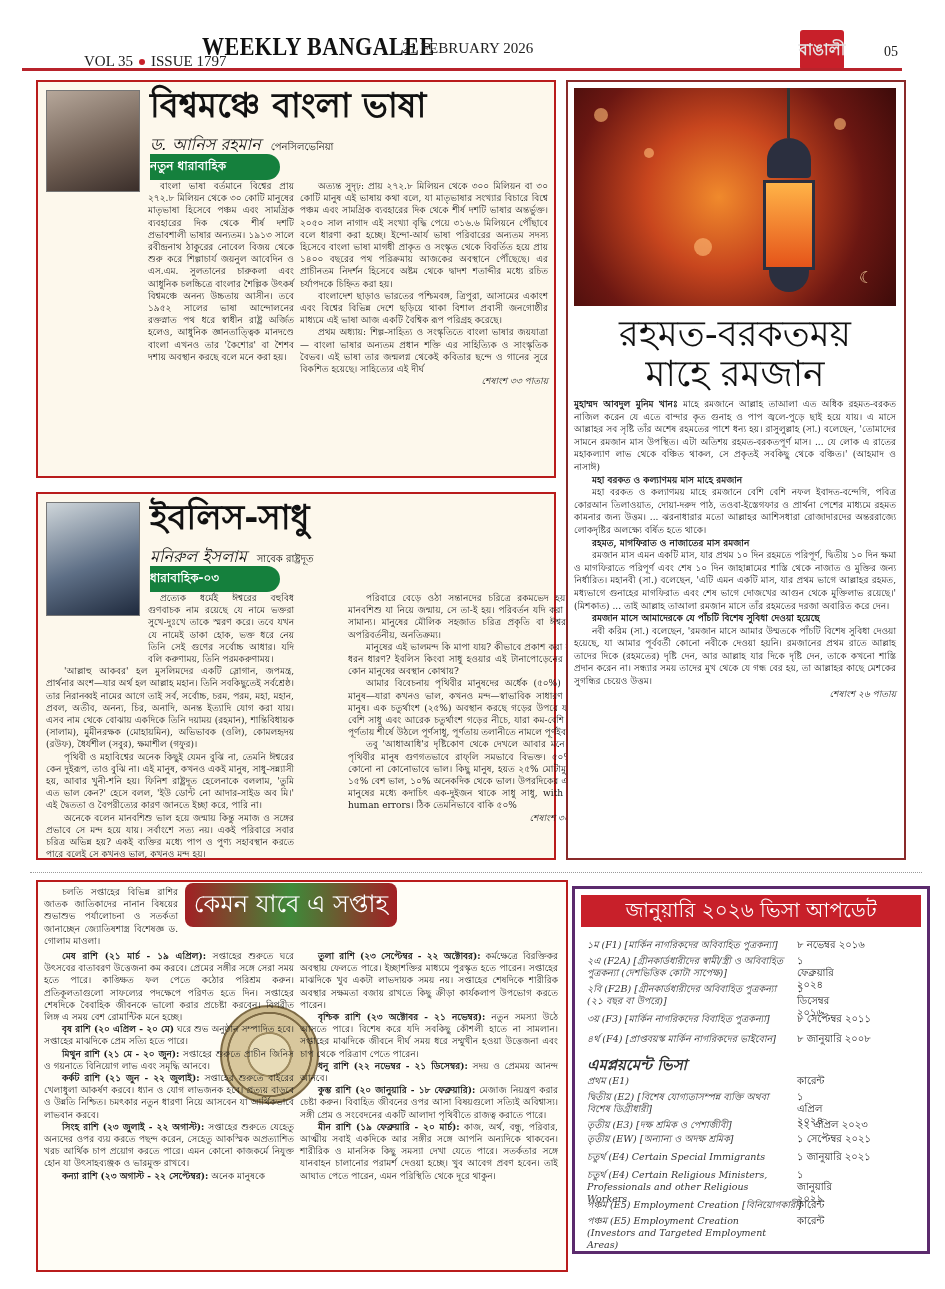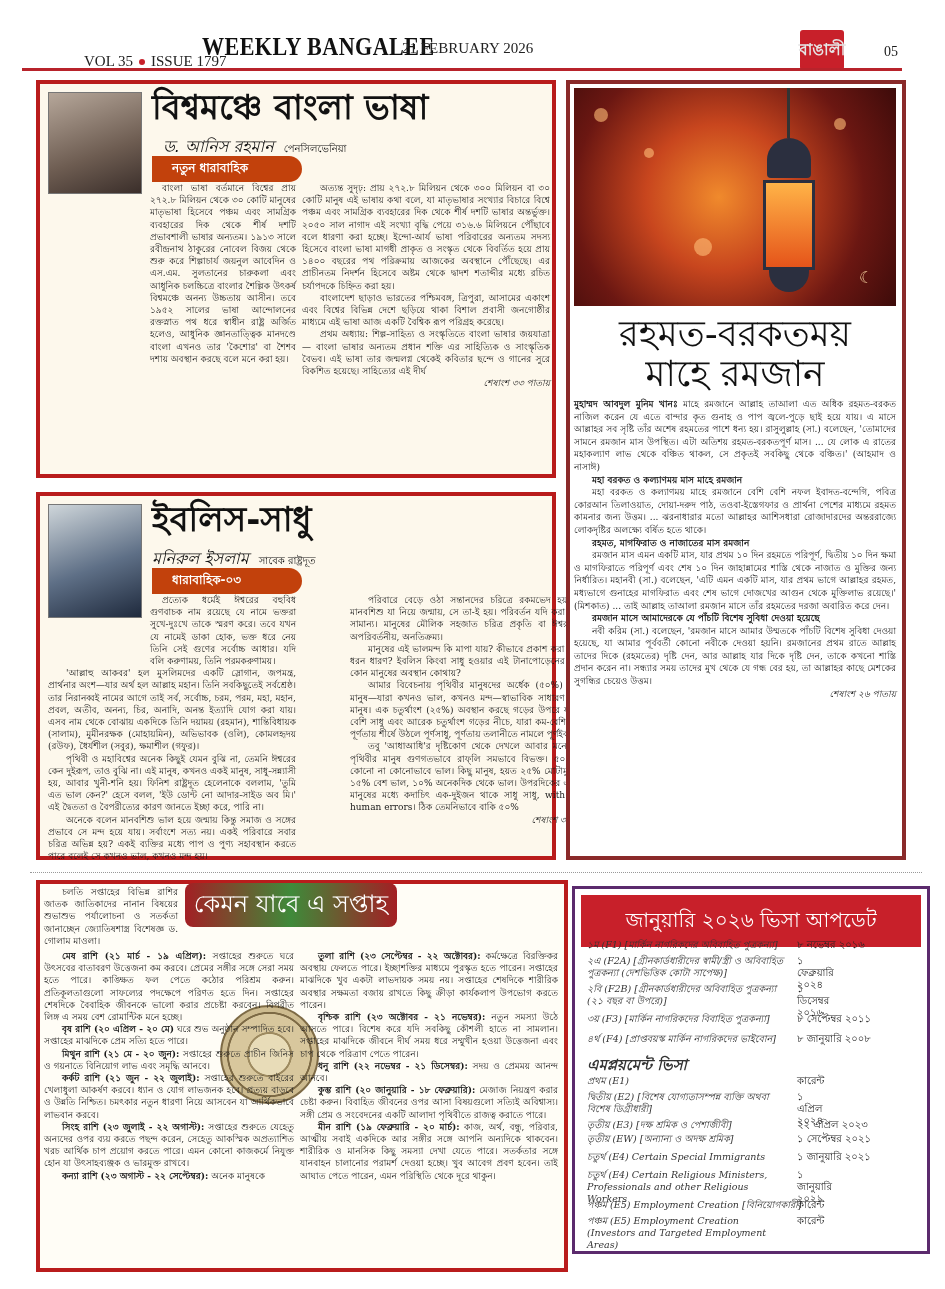--- a/index.html
+++ b/index.html
@@ -9,48 +9,48 @@
   }
   .mast { position: absolute; left: 22px; top: 28px; width: 880px; height: 46px; }
   .mast .rule { position: absolute; left: 0; right: 0; top: 40px; height: 3px; background: #b8232b; }
   .mast .vol { position: absolute; left: 62px; top: 25px; font-family: "Liberation Serif", serif; font-size: 15px; color: #222; }
   .mast .dot { display: inline-block; width: 6px; height: 6px; border-radius: 50%; background: #c8202a; margin: 0 6px 2px; vertical-align: middle; }
   .mast .title { position: absolute; left: 180px; top: 4px; font-family: "Liberation Serif", serif; font-weight: bold; font-size: 26px; letter-spacing: 0.5px; color: #111; transform: scaleX(0.85); transform-origin: left; }
   .mast .date { position: absolute; left: 305px; top: 12px; font-family: "Liberation Serif", serif; font-size: 15px; color: #222; transform: translateX(75px); }
   .mast .logo { position: absolute; left: 778px; top: 2px; width: 44px; height: 40px; background: #c8202a; color: #e5e5e5; font-weight: bold; font-size: 16px; display:flex; align-items:center; justify-content:center; border-radius: 3px; }
   .mast .page { position: absolute; left: 862px; top: 16px; font-family: "Liberation Serif", serif; font-size: 14px; }
 
-  .box { position: absolute; border: 4px solid #b91c1c; background: #fdf8ec; box-sizing: border-box; }
+  .box { position: absolute; border: 2px solid #b91c1c; background: #fdf8ec; box-sizing: border-box; }
   .box.white { background: #fff; }
   .photo { position: absolute; background: linear-gradient(160deg,#b6a79a,#6d5c51 60%,#3a2e2a); border: 1px solid #777; }
   .photo.p2 { background: linear-gradient(160deg,#cfd6da,#5e6f86 55%,#1f2a3d); }
   .headline { position: absolute; font-family: "DejaVu Sans", sans-serif; font-weight: bold; color: #111; font-size: 34px; line-height: 1; }
   .byline { position: absolute; font-family: "DejaVu Sans", sans-serif; font-style: italic; font-size: 16px; color: #111; }
   .byline small { font-style: normal; font-size: 10px; margin-left: 10px; }
-  .tag { position: absolute; background: #c2410c; color: #fff; font-family: "DejaVu Sans", sans-serif; font-weight: bold; font-size: 12px; padding: 3px 20px 3px 20px; border-radius: 0 14px 14px 0; }
+  .tag { position: absolute; background: #15803d; color: #fff; font-family: "DejaVu Sans", sans-serif; font-weight: bold; font-size: 12px; padding: 3px 20px 3px 0; border-radius: 0 14px 14px 0; }
   .body-text { position: absolute; font-size: 9px; line-height: 12.2px; text-align: justify; color: #1a1a1a; font-family: "DejaVu Serif", serif; }
   .body-text p { margin: 0; text-indent: 18px; }
   .cont { text-align: right; font-style: italic; }
 
   .ramadan-img { position: absolute; left: 574px; top: 88px; width: 322px; height: 218px;
     background: radial-gradient(circle at 45% 50%, #f08a2c 0%, #c8461e 35%, #6b1712 70%, #3d0b0a 100%); overflow: hidden; }
   .lantern { position: absolute; left: 185px; top: 40px; width: 60px; height: 170px; }
   .lantern .top { position:absolute; left: 8px; top: 10px; width: 44px; height: 40px; background:#2b2f3f; border-radius: 22px 22px 4px 4px; }
   .lantern .cage { position:absolute; left: 4px; top: 52px; width: 52px; height: 90px; background: linear-gradient(#ffb347,#e5541a); border: 3px solid #2b2f3f; box-sizing:border-box; }
   .lantern .base { position:absolute; left: 10px; top: 142px; width: 40px; height: 22px; background:#2b2f3f; border-radius: 0 0 20px 20px; }
   .lantern .chain { position:absolute; left: 28px; top: -40px; width: 3px; height: 50px; background:#333; }
   .sparkle { position:absolute; border-radius:50%; background:rgba(255,190,120,0.6); }
   .ramadan-head { position: absolute; left: 574px; top: 314px; width: 322px; text-align: center; font-family: "DejaVu Sans", sans-serif; font-size: 36px; line-height: 40px; color: #111; }
 
   .dotted { position: absolute; left: 30px; top: 872px; width: 892px; border-top: 1px dotted #999; }
   .weekly-banner { position: absolute; left: 185px; top: 883px; width: 212px; height: 44px; border-radius: 8px;
     background: linear-gradient(90deg,#a31f24,#3f8a3a 50%,#a31f24); color: #fff; font-family: "DejaVu Sans", sans-serif; font-size: 24px; display: flex; align-items: center; justify-content: center; }
   .zodiac { position: absolute; left: 220px; top: 1005px; width: 95px; height: 95px; border-radius: 50%; background: radial-gradient(circle,#e8dcb8 0 30%,#9d8a60 31% 33%,#d8c79d 34% 60%,#7d6a45 61% 63%,#cdbb8f 64%); border: 2px solid #7d6a45; }
   .visa { position: absolute; left: 572px; top: 886px; width: 358px; height: 368px; border: 3px solid #5b2a6d; background: #fff; box-sizing: border-box; }
-  .visa-title { position: absolute; left: 6px; top: 6px; right: 6px; height: 52px; background: #c8202a; color: #fff; font-family: "DejaVu Sans", sans-serif; font-size: 20px; display:flex; align-items:center; justify-content:center; }
+  .visa-title { position: absolute; left: 6px; top: 6px; right: 6px; height: 32px; background: #c8202a; color: #fff; font-family: "DejaVu Sans", sans-serif; font-size: 20px; display:flex; align-items:center; justify-content:center; }
   .visa-row { position: absolute; left: 12px; width: 330px; font-family: "DejaVu Serif", serif; font-style: italic; font-size: 9.5px; line-height: 12px; color: #333; }
   .visa-row .date { position: absolute; left: 210px; top: 0; font-style: normal; color: #222; font-size: 10px; }
   .visa-sub { position: absolute; left: 12px; font-family: "DejaVu Sans", sans-serif; font-style: italic; font-size: 15px; color: #333; }
 </style>
 </head>
 <body>
 
 <div class="mast">
   <div class="vol">
     <span>VOL 35</span><span class="dot"></span><span>ISSUE 1797</span>
@@ -58,21 +58,21 @@
   <div class="title">WEEKLY BANGALEE</div>
   <div class="date">21 FEBRUARY 2026</div>
   <div class="logo">বাঙালী</div>
   <div class="page">05</div>
   <div class="rule"></div>
 </div>
 
 <div class="box" style="left:36px;top:80px;width:520px;height:398px;">
   <div class="photo" style="left:8px;top:8px;width:92px;height:100px;"></div>
   <div class="headline" style="left:112px;top:6px;">বিশ্বমঞ্চে বাংলা ভাষা</div>
-  <div class="byline" style="left:123px;top:50px;">
+  <div class="byline" style="left:112px;top:50px;">
     <span>ড. আনিস রহমান</span><small>পেনসিলভেনিয়া</small>
   </div>
   <div class="tag" style="left:112px;top:72px;width:110px;">নতুন ধারাবাহিক</div>
   <div class="body-text" style="left:8px;top:98px;width:248px;">
     <p style="margin-left:102px;text-indent:12px">বাংলা ভাষা বর্তমানে বিশ্বের প্রায় ২৭২.৮ মিলিয়ন থেকে ৩০ কোটি মানুষের মাতৃভাষা হিসেবে পঞ্চম এবং সামগ্রিক ব্যবহারের দিক থেকে শীর্ষ দশটি প্রভাবশালী ভাষার অন্যতম। ১৯১৩ সালে রবীন্দ্রনাথ ঠাকুরের নোবেল বিজয় থেকে শুরু করে শিল্পাচার্য জয়নুল আবেদিন ও এস.এম. সুলতানের চারুকলা এবং আধুনিক চলচ্চিত্রে বাংলার শৈল্পিক উৎকর্ষ বিশ্বমঞ্চে অনন্য উচ্চতায় আসীন। তবে ১৯৫২ সালের ভাষা আন্দোলনের রক্তস্নাত পথ ধরে স্বাধীন রাষ্ট্র অর্জিত হলেও, আধুনিক জ্ঞানতাত্ত্বিক মানদণ্ডে বাংলা এখনও তার 'কৈশোর' বা শৈশব দশায় অবস্থান করছে বলে মনে করা হয়।</p>
   </div>
   <div class="body-text" style="left:262px;top:98px;width:248px;">
     <p>অত্যন্ত সুদৃঢ়: প্রায় ২৭২.৮ মিলিয়ন থেকে ৩০০ মিলিয়ন বা ৩০ কোটি মানুষ এই ভাষায় কথা বলে, যা মাতৃভাষার সংখ্যার বিচারে বিশ্বে পঞ্চম এবং সামগ্রিক ব্যবহারের দিক থেকে শীর্ষ দশটি ভাষার অন্তর্ভুক্ত। ২০৫০ সাল নাগাদ এই সংখ্যা বৃদ্ধি পেয়ে ৩১৬.৬ মিলিয়নে পৌঁছাবে বলে ধারণা করা হচ্ছে। ইন্দো-আর্য ভাষা পরিবারের অন্যতম সদস্য হিসেবে বাংলা ভাষা মাগধী প্রাকৃত ও সংস্কৃত থেকে বিবর্তিত হয়ে প্রায় ১৪০০ বছরের পথ পরিক্রমায় আজকের অবস্থানে পৌঁছেছে। এর প্রাচীনতম নিদর্শন হিসেবে অষ্টম থেকে দ্বাদশ শতাব্দীর মধ্যে রচিত চর্যাপদকে চিহ্নিত করা হয়।</p>
     <p>বাংলাদেশ ছাড়াও ভারতের পশ্চিমবঙ্গ, ত্রিপুরা, আসামের একাংশ এবং বিশ্বের বিভিন্ন দেশে ছড়িয়ে থাকা বিশাল প্রবাসী জনগোষ্ঠীর মাধ্যমে এই ভাষা আজ একটি বৈশ্বিক রূপ পরিগ্রহ করেছে।</p>
     <p>প্রথম অধ্যায়: শিল্প-সাহিত্য ও সংস্কৃতিতে বাংলা ভাষার জয়যাত্রা — বাংলা ভাষার অন্যতম প্রধান শক্তি এর সাহিত্যিক ও সাংস্কৃতিক বৈভব। এই ভাষা তার জন্মলগ্ন থেকেই কবিতার ছন্দে ও গানের সুরে বিকশিত হয়েছে। সাহিত্যের এই দীর্ঘ</p>

